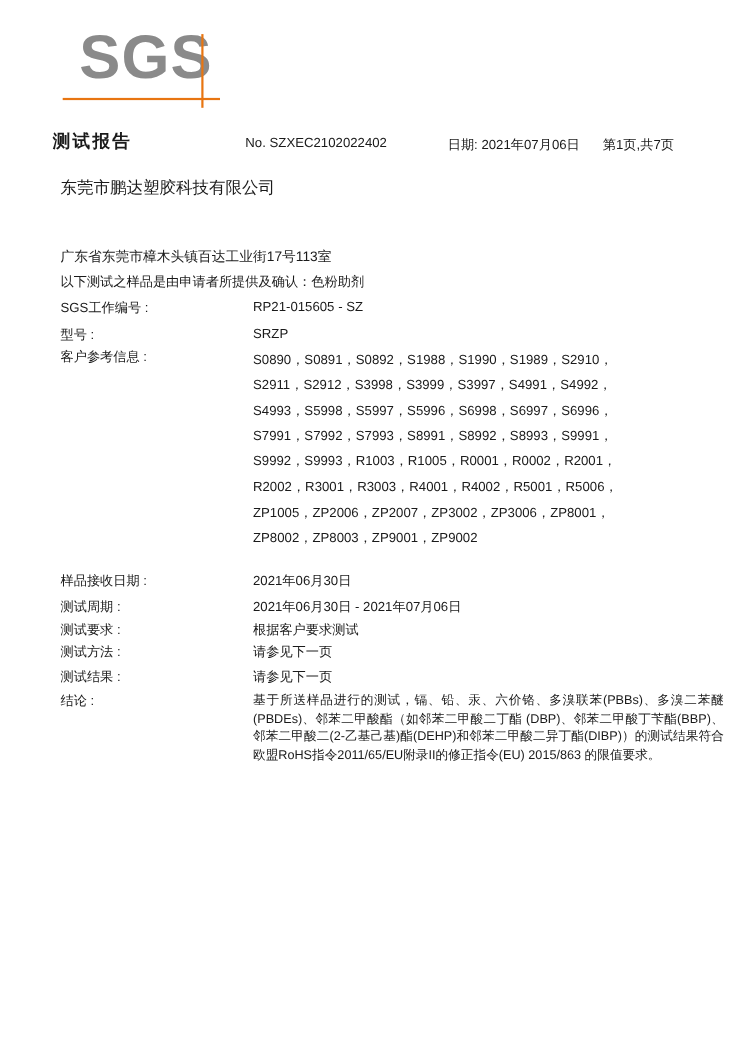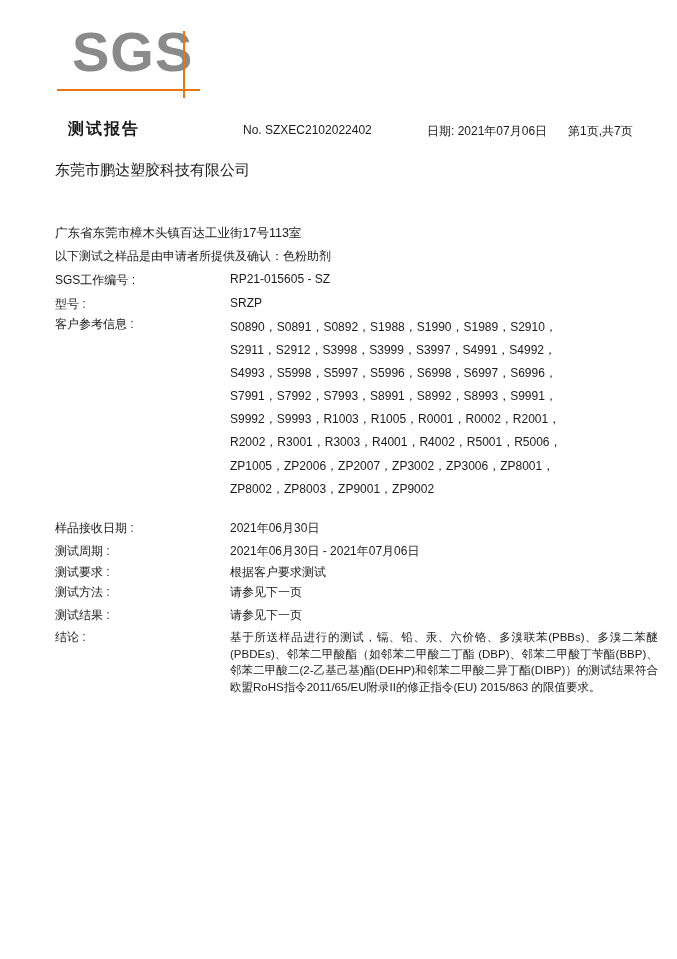--- a/index.html
+++ b/index.html
@@ -4,21 +4,21 @@
 <style>
   html,body{margin:0;padding:0;background:#ffffff;}
   body{font-family:"Liberation Sans","DejaVu Sans",sans-serif;color:#1a1a1a;}
   .doc{position:relative;width:677px;height:711px;background:#ffffff;overflow:hidden;margin:0 auto;}
 
   
   .logo-text{position:absolute;left:72px;top:24px;font-size:56px;font-weight:bold;color:#8a8a8a;letter-spacing:1px;line-height:1;}
   .logo-hline{position:absolute;left:57px;top:89px;width:143px;height:2px;background:#e87511;}
   .logo-vline{position:absolute;left:183px;top:31px;width:2px;height:67px;background:#e87511;}
 
-  .title-row{position:absolute;left:68px;top:121px;width:600px;height:20px;font-size:12px;}
+  .title-row{position:absolute;left:48px;top:121px;width:600px;height:20px;font-size:12px;}
   .report-title{position:absolute;left:0;top:-2px;font-size:16px;font-weight:bold;letter-spacing:2px;}
   .report-no{position:absolute;left:175px;top:2px;}
   .report-date{position:absolute;left:359px;top:2px;}
   .report-pages{position:absolute;left:500px;top:2px;}
 
   .company-name{position:absolute;left:55px;top:161px;font-size:15px;font-family:Liberation Serif, serif;}
   .company-address{position:absolute;left:55px;top:185px;font-size:12.5px;margin-top:40px;}
 
   
   .row{position:absolute;left:55px;width:610px;font-size:12px;}

